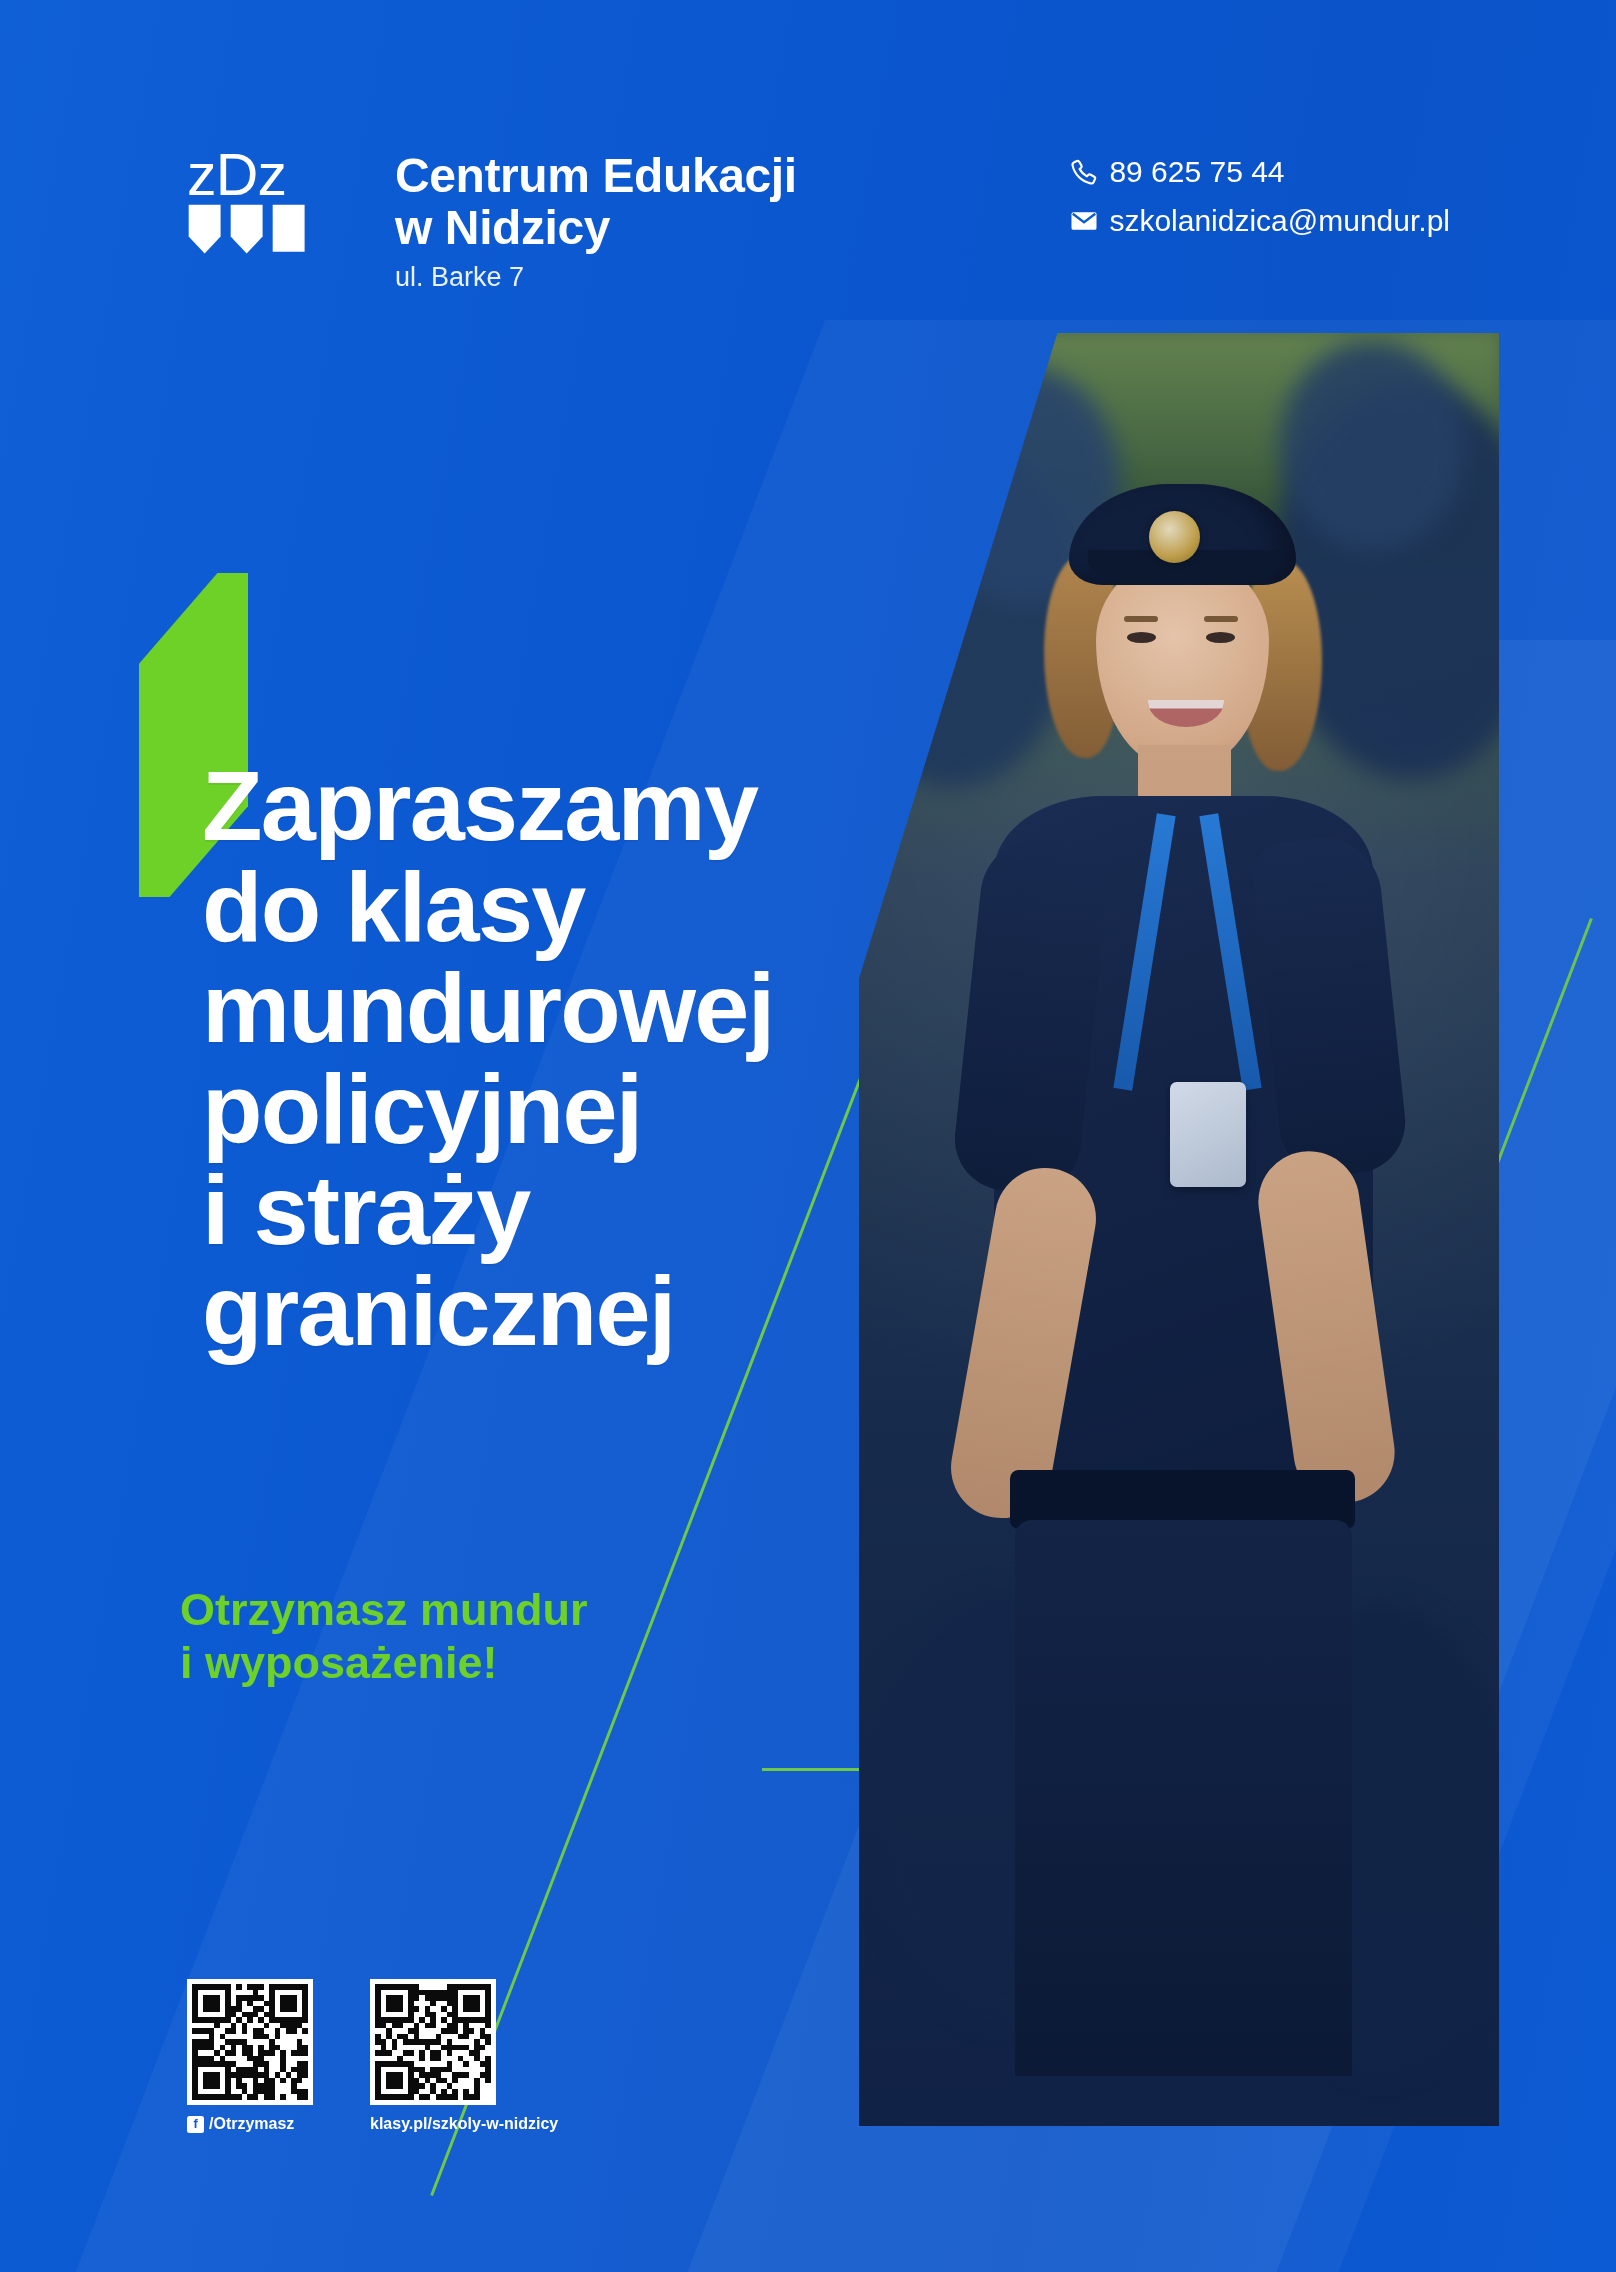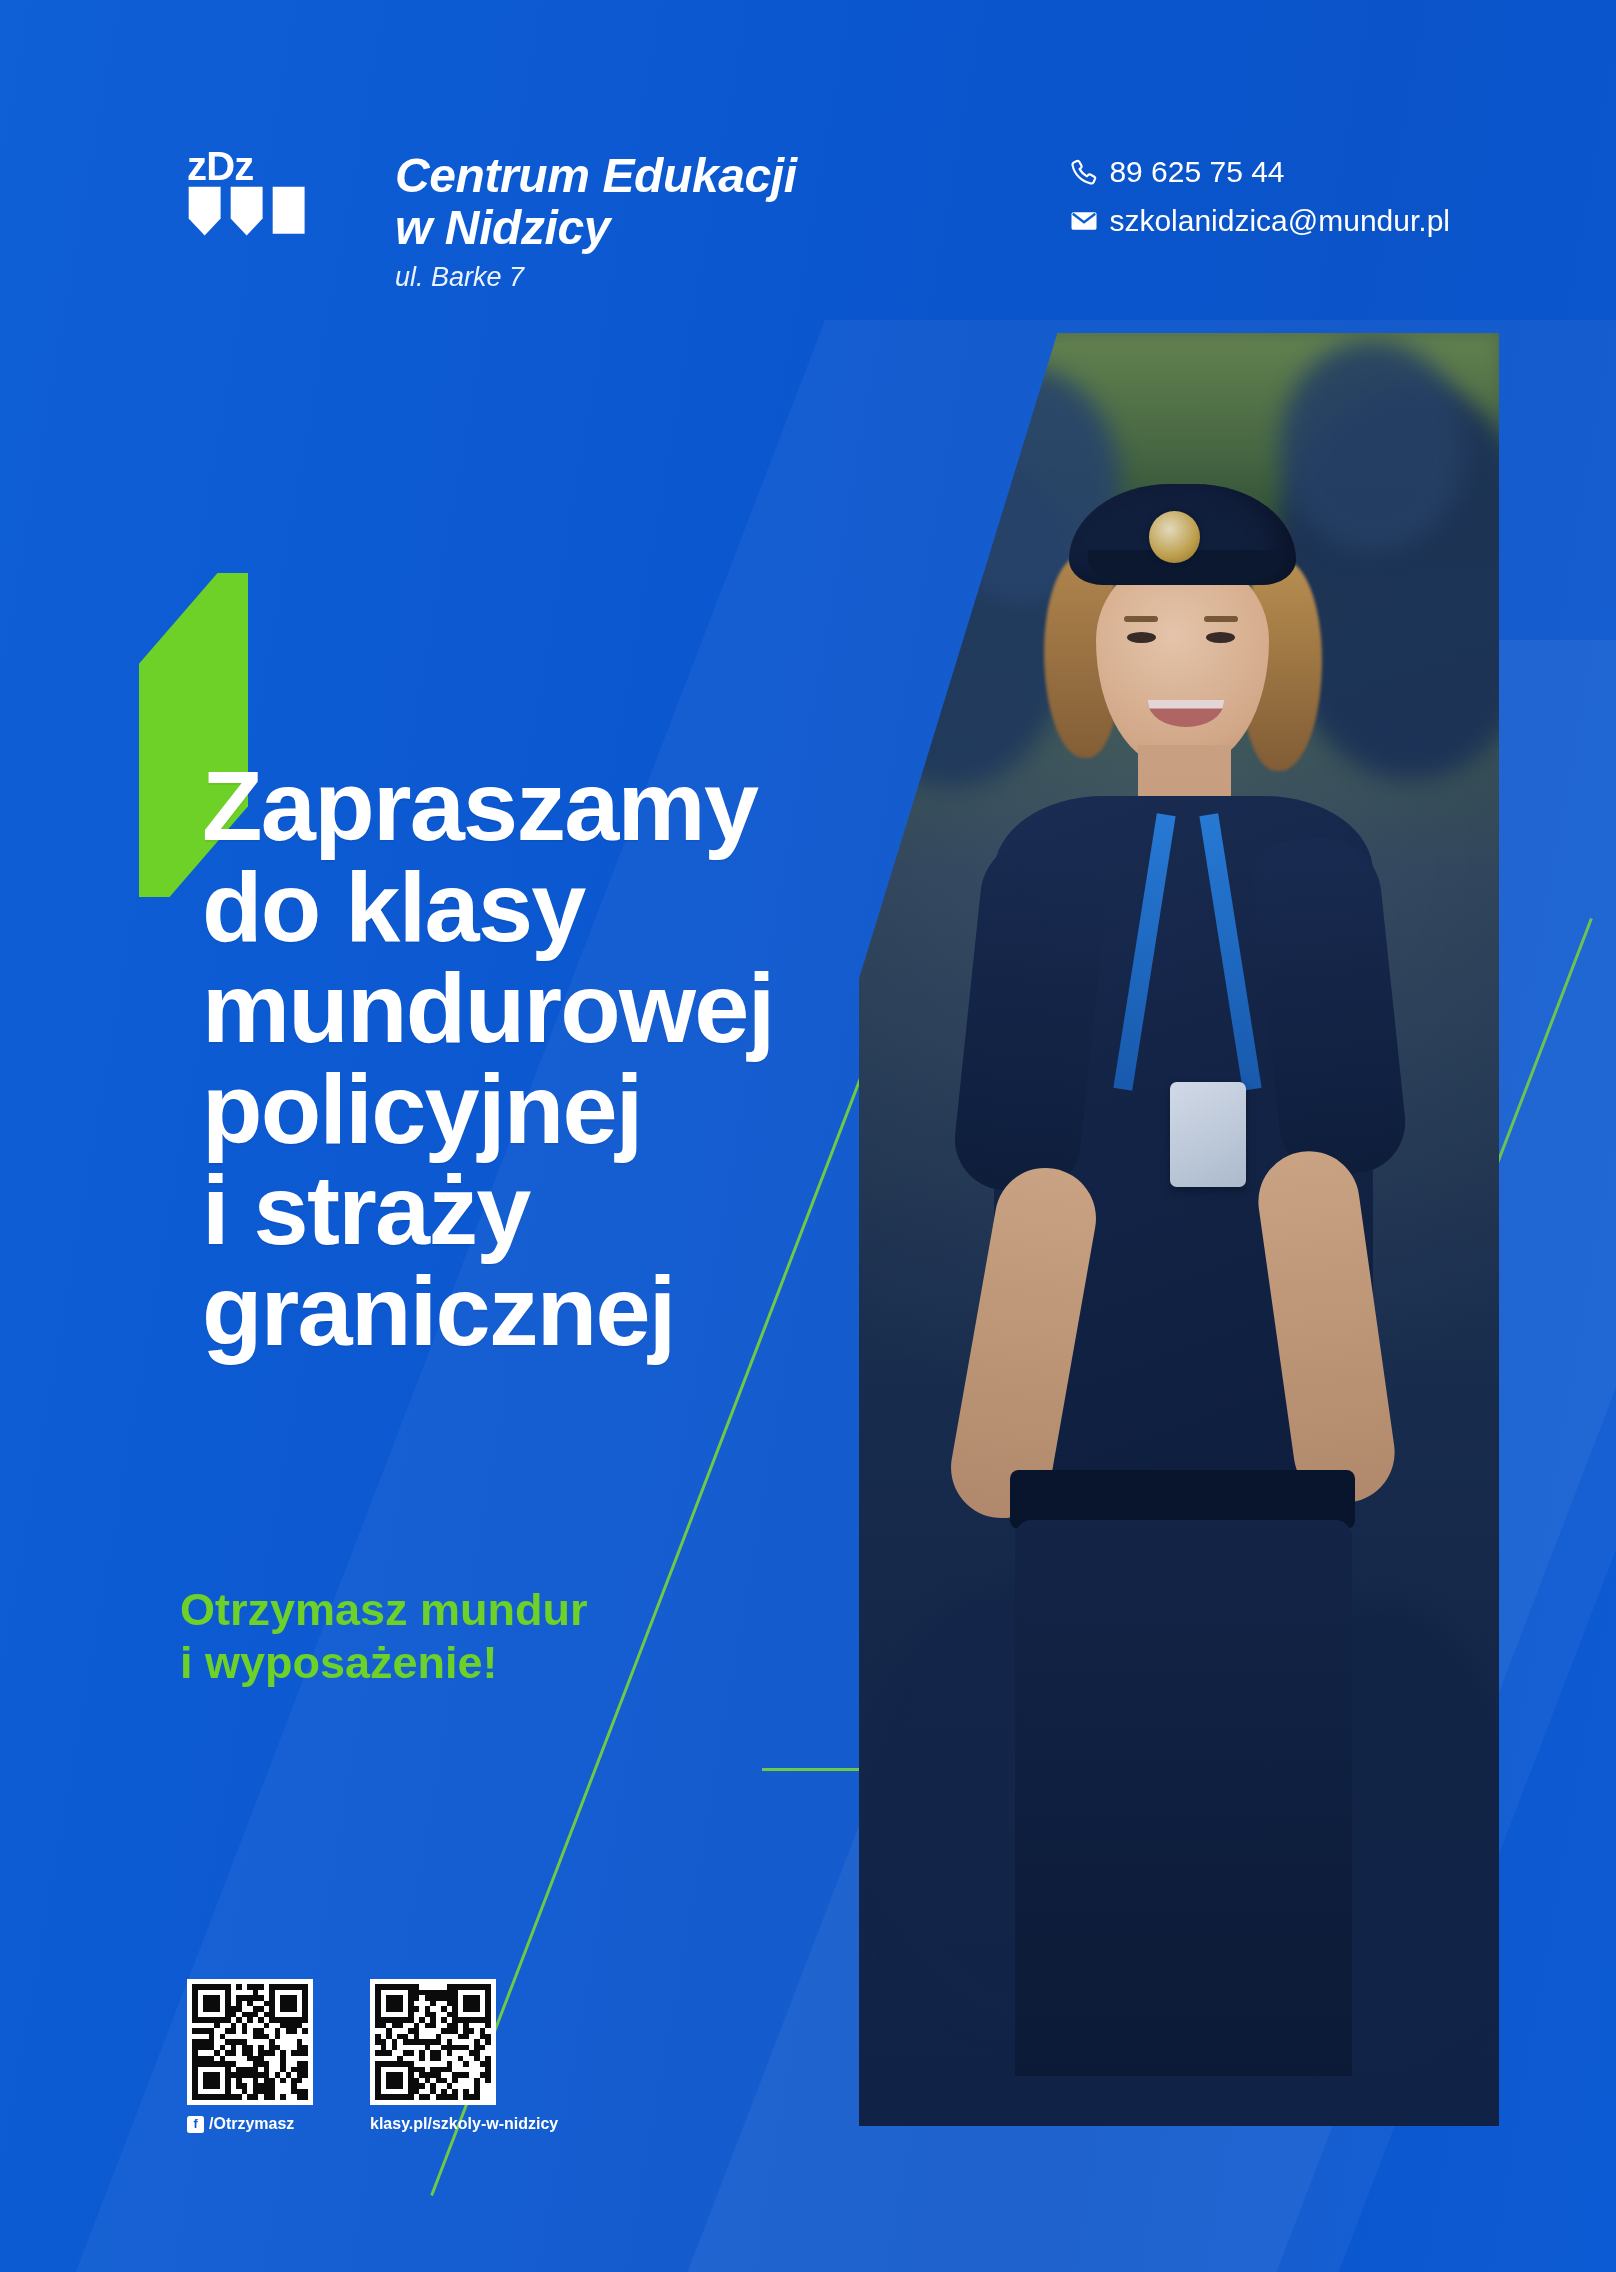--- a/index.html
+++ b/index.html
@@ -91,30 +91,29 @@
   }
   .brand {
     display: flex;
     align-items: flex-start;
   }
   .brand-mark {
     width: 181px;
     flex: 0 0 181px;
   }
   .brand-mark .zdz {
-    font-size: 40px;
-    font-weight: bold;
+    font-size: 59px;
+    font-weight: normal;
     letter-spacing: -0.8px;
     line-height: .95;
     color: #ffffff;
   }
   .brand-text {
     padding-left: 27px;
     padding-top: 3.4px;
-    font-style: italic;
   }
   .brand-text .title {
     font-size: 48px;
     font-weight: bold;
     line-height: 1.08;
     letter-spacing: -0.4px;
     white-space: pre-line;
   }
   .brand-text .subtitle {
     margin-top: 8.4px;

